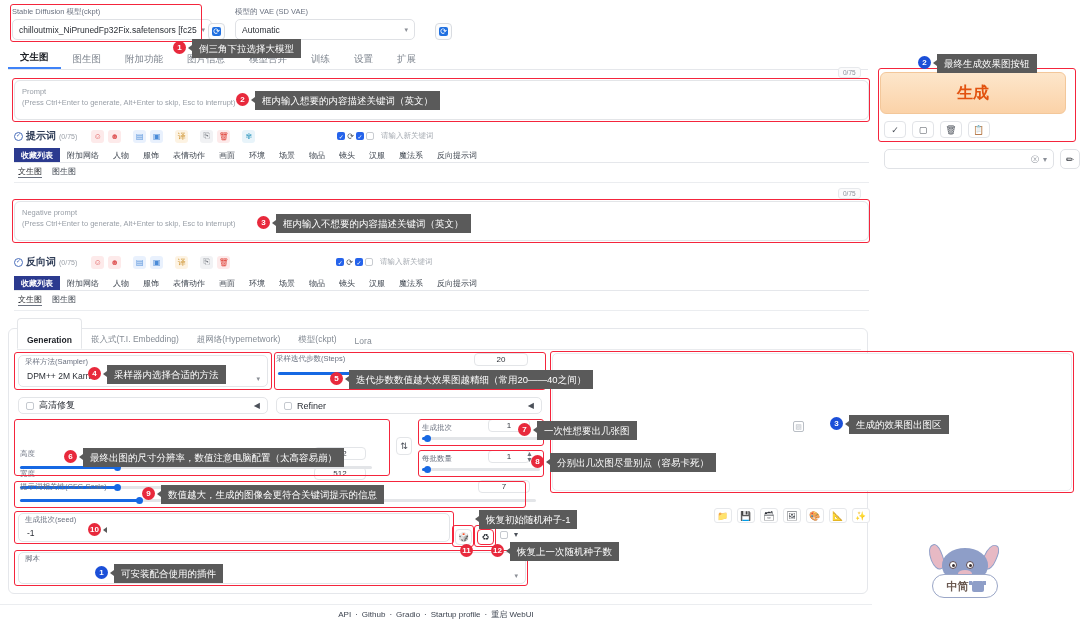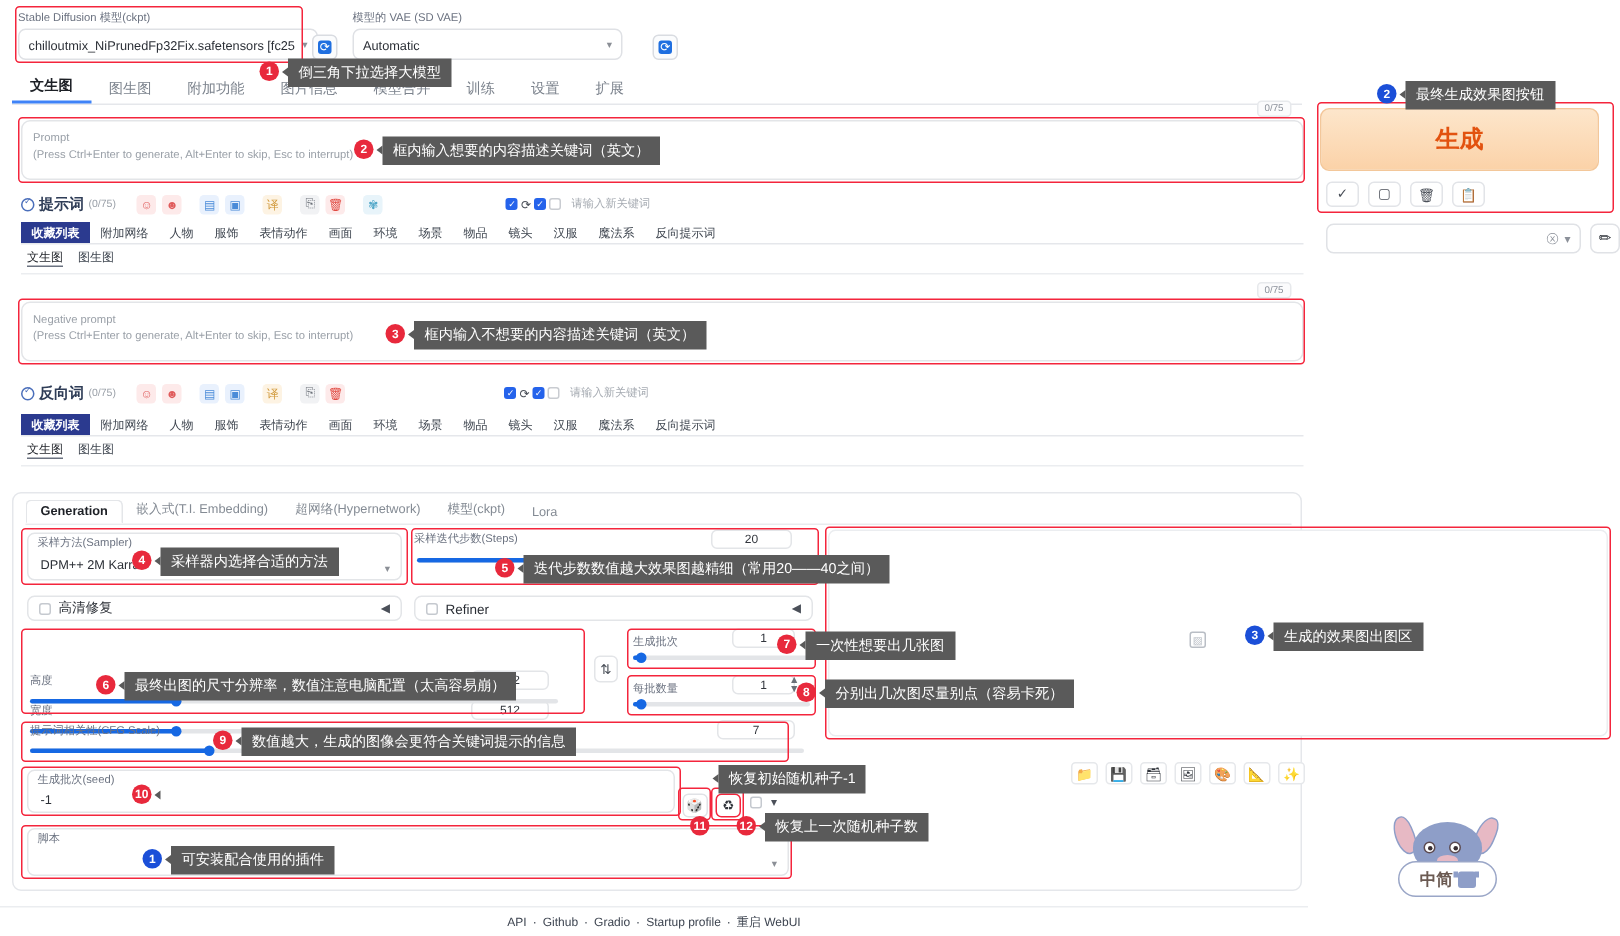--- a/index.html
+++ b/index.html
@@ -109,21 +109,21 @@
   .sub { font-size:8px; color:#3f4650; }
   .sub.active { color:#1d2026; border-bottom:1.5px solid #6b7280; }
 
   
   .genPanel { position:absolute; left:8px; top:328px; width:860px; height:266px;
               border:1px solid #e5e7eb; border-radius:6px; background:#fff; }
   .gtabs { position:absolute; left:8px; top:4px; display:flex; align-items:flex-end;
            width:844px; border-bottom:1px solid #e9ebee; height:17px; }
   .gt { padding:0 9px 3px 9px; font-size:8.5px; color:#848b94; }
   .gt.active { color:#1d2026; font-weight:bold; border:1px solid #e4e6e9; border-bottom:1px solid #fff;
-               border-radius:4px 4px 0 0; padding:1px 9px 3px 9px; background:#fff; }
+               border-radius:4px 4px 0 0; padding:16px 9px 3px 9px; background:#fff; }
 
   .ctrl { position:absolute; border:1px solid #e3e5e8; border-radius:5px; background:#fff; }
   .numbox {
     position:absolute; border:1px solid #e3e5e8; border-radius:4px; background:#fff;
     font-size:8px; color:#32363d; display:flex; align-items:center; justify-content:center;
   }
   .slider { position:absolute; height:3px; border-radius:2px; background:#e3e5e8; }
   .slider > i { position:absolute; left:0; top:0; height:3px; border-radius:2px; background:#1668e3; display:block; }
   .knob { position:absolute; width:7px; height:7px; border-radius:50%; background:#1668e3; top:-2px; }
 

